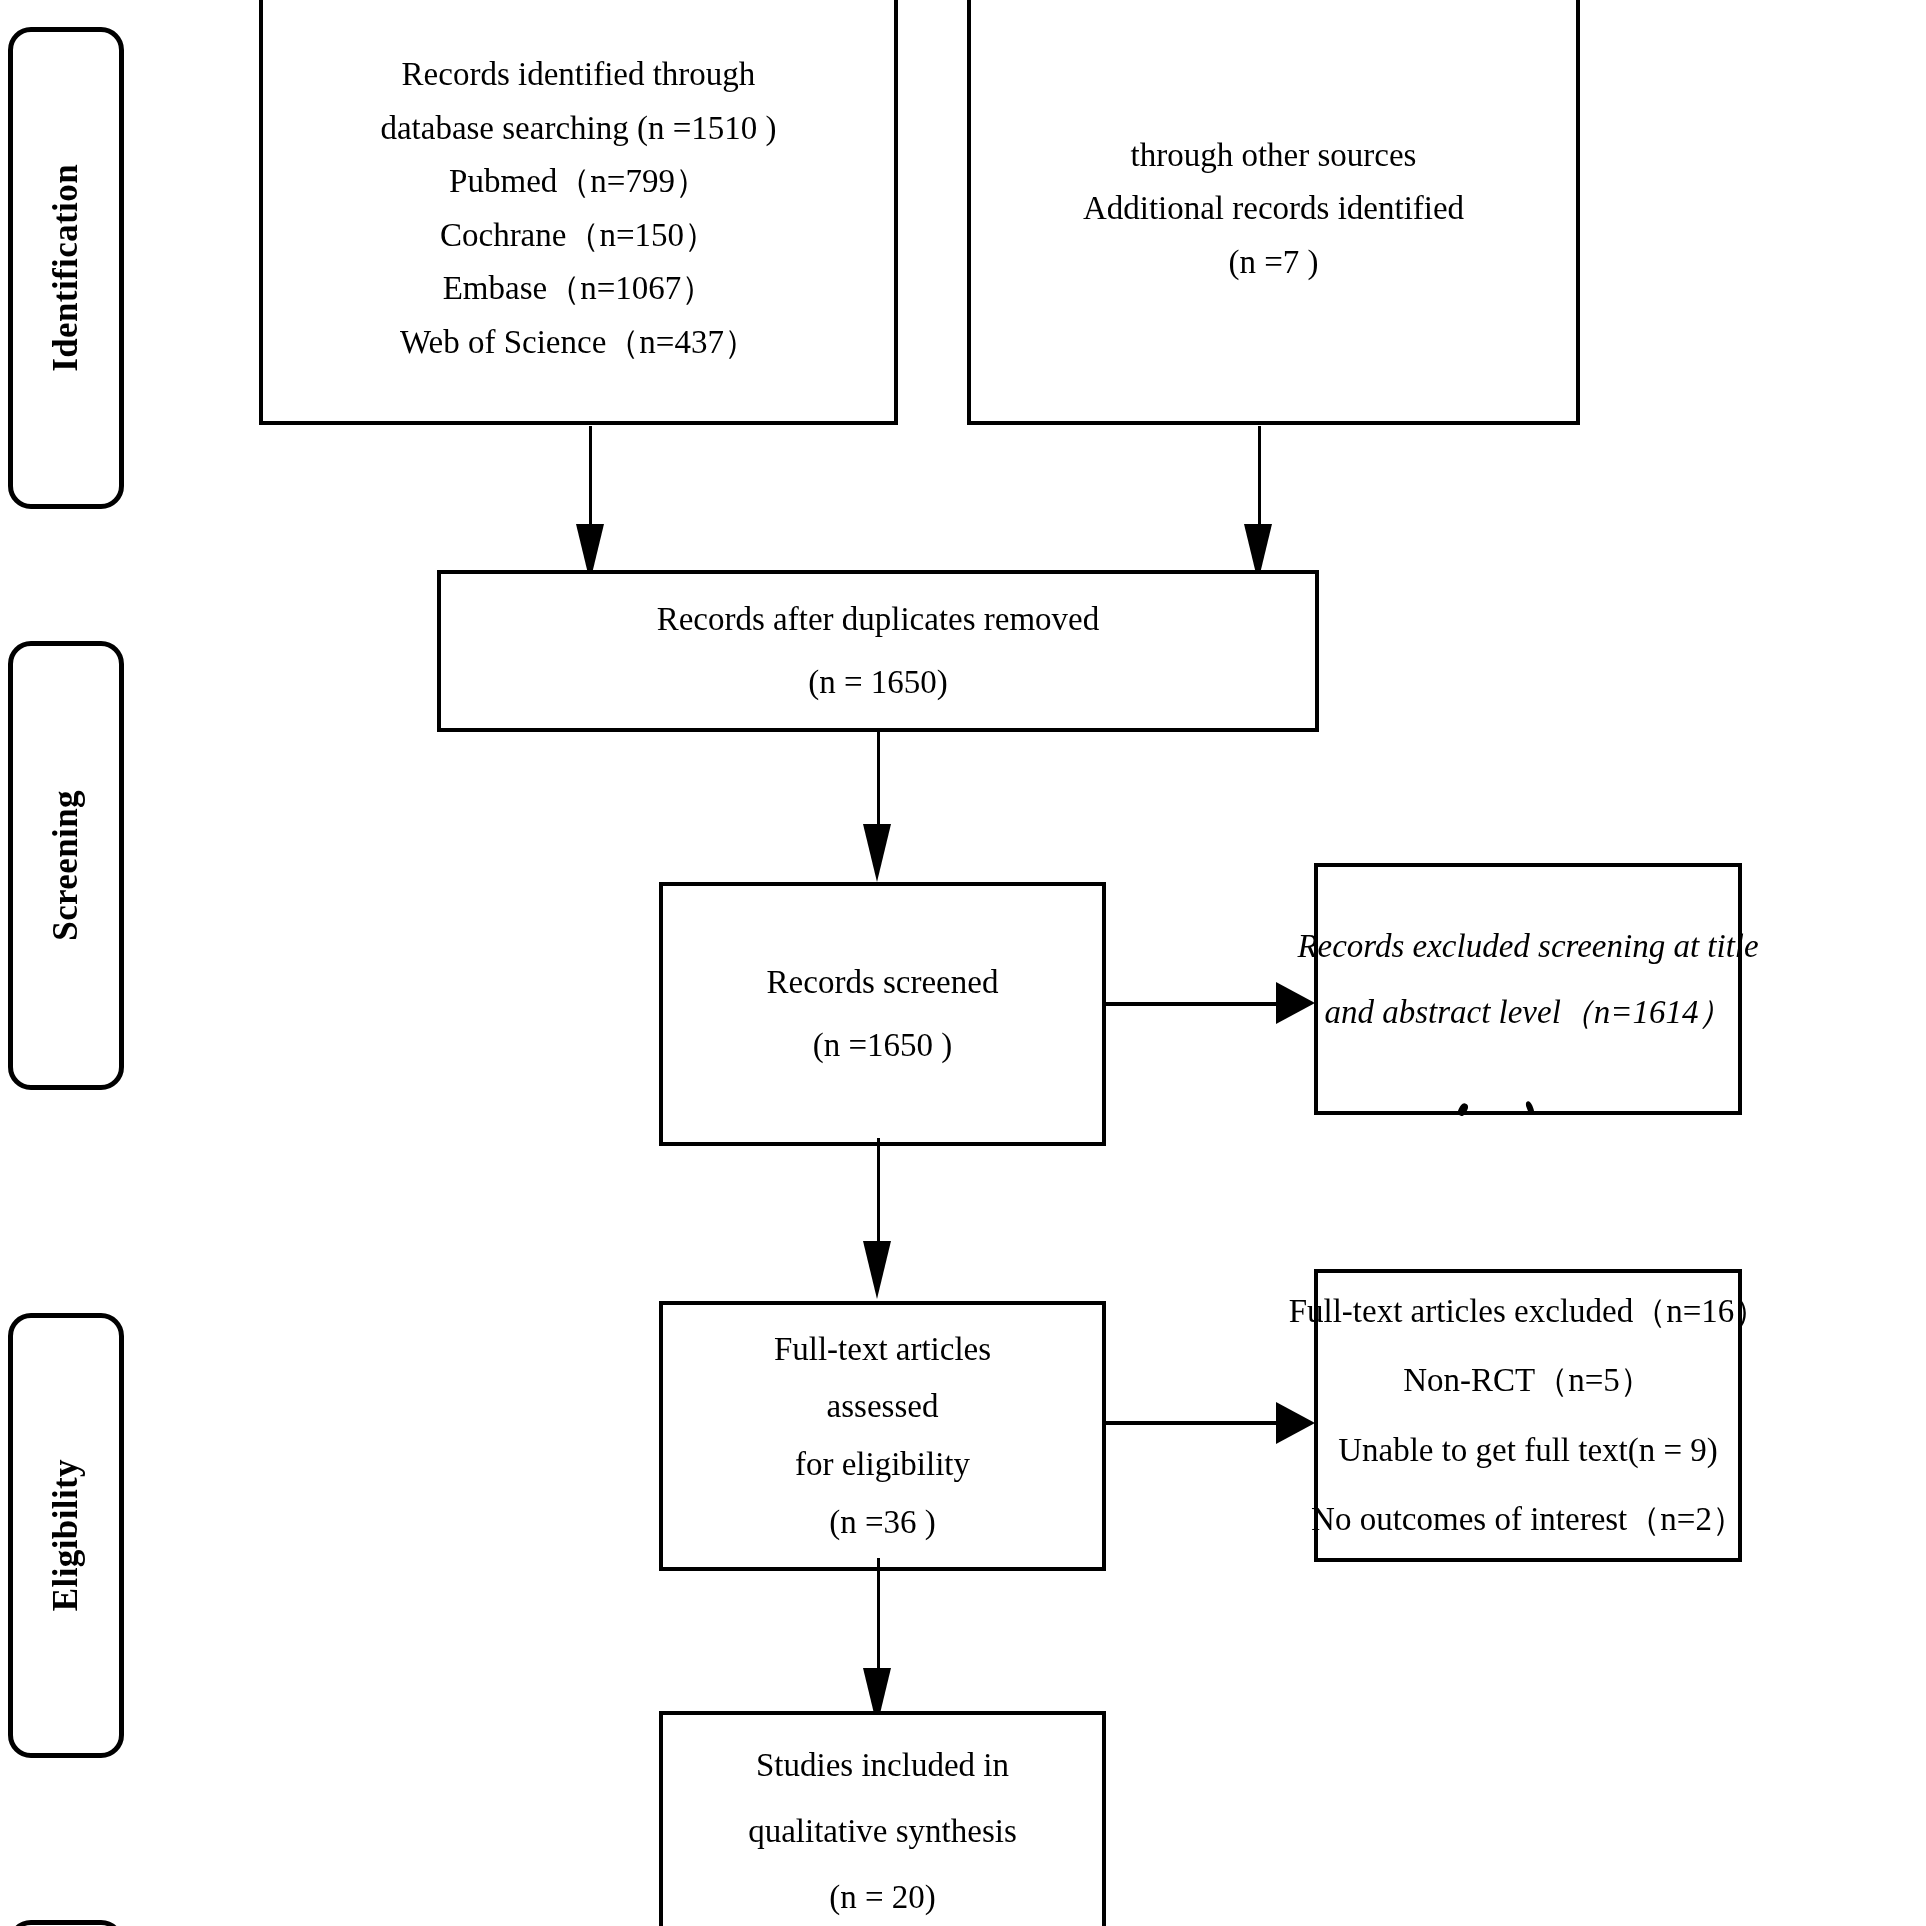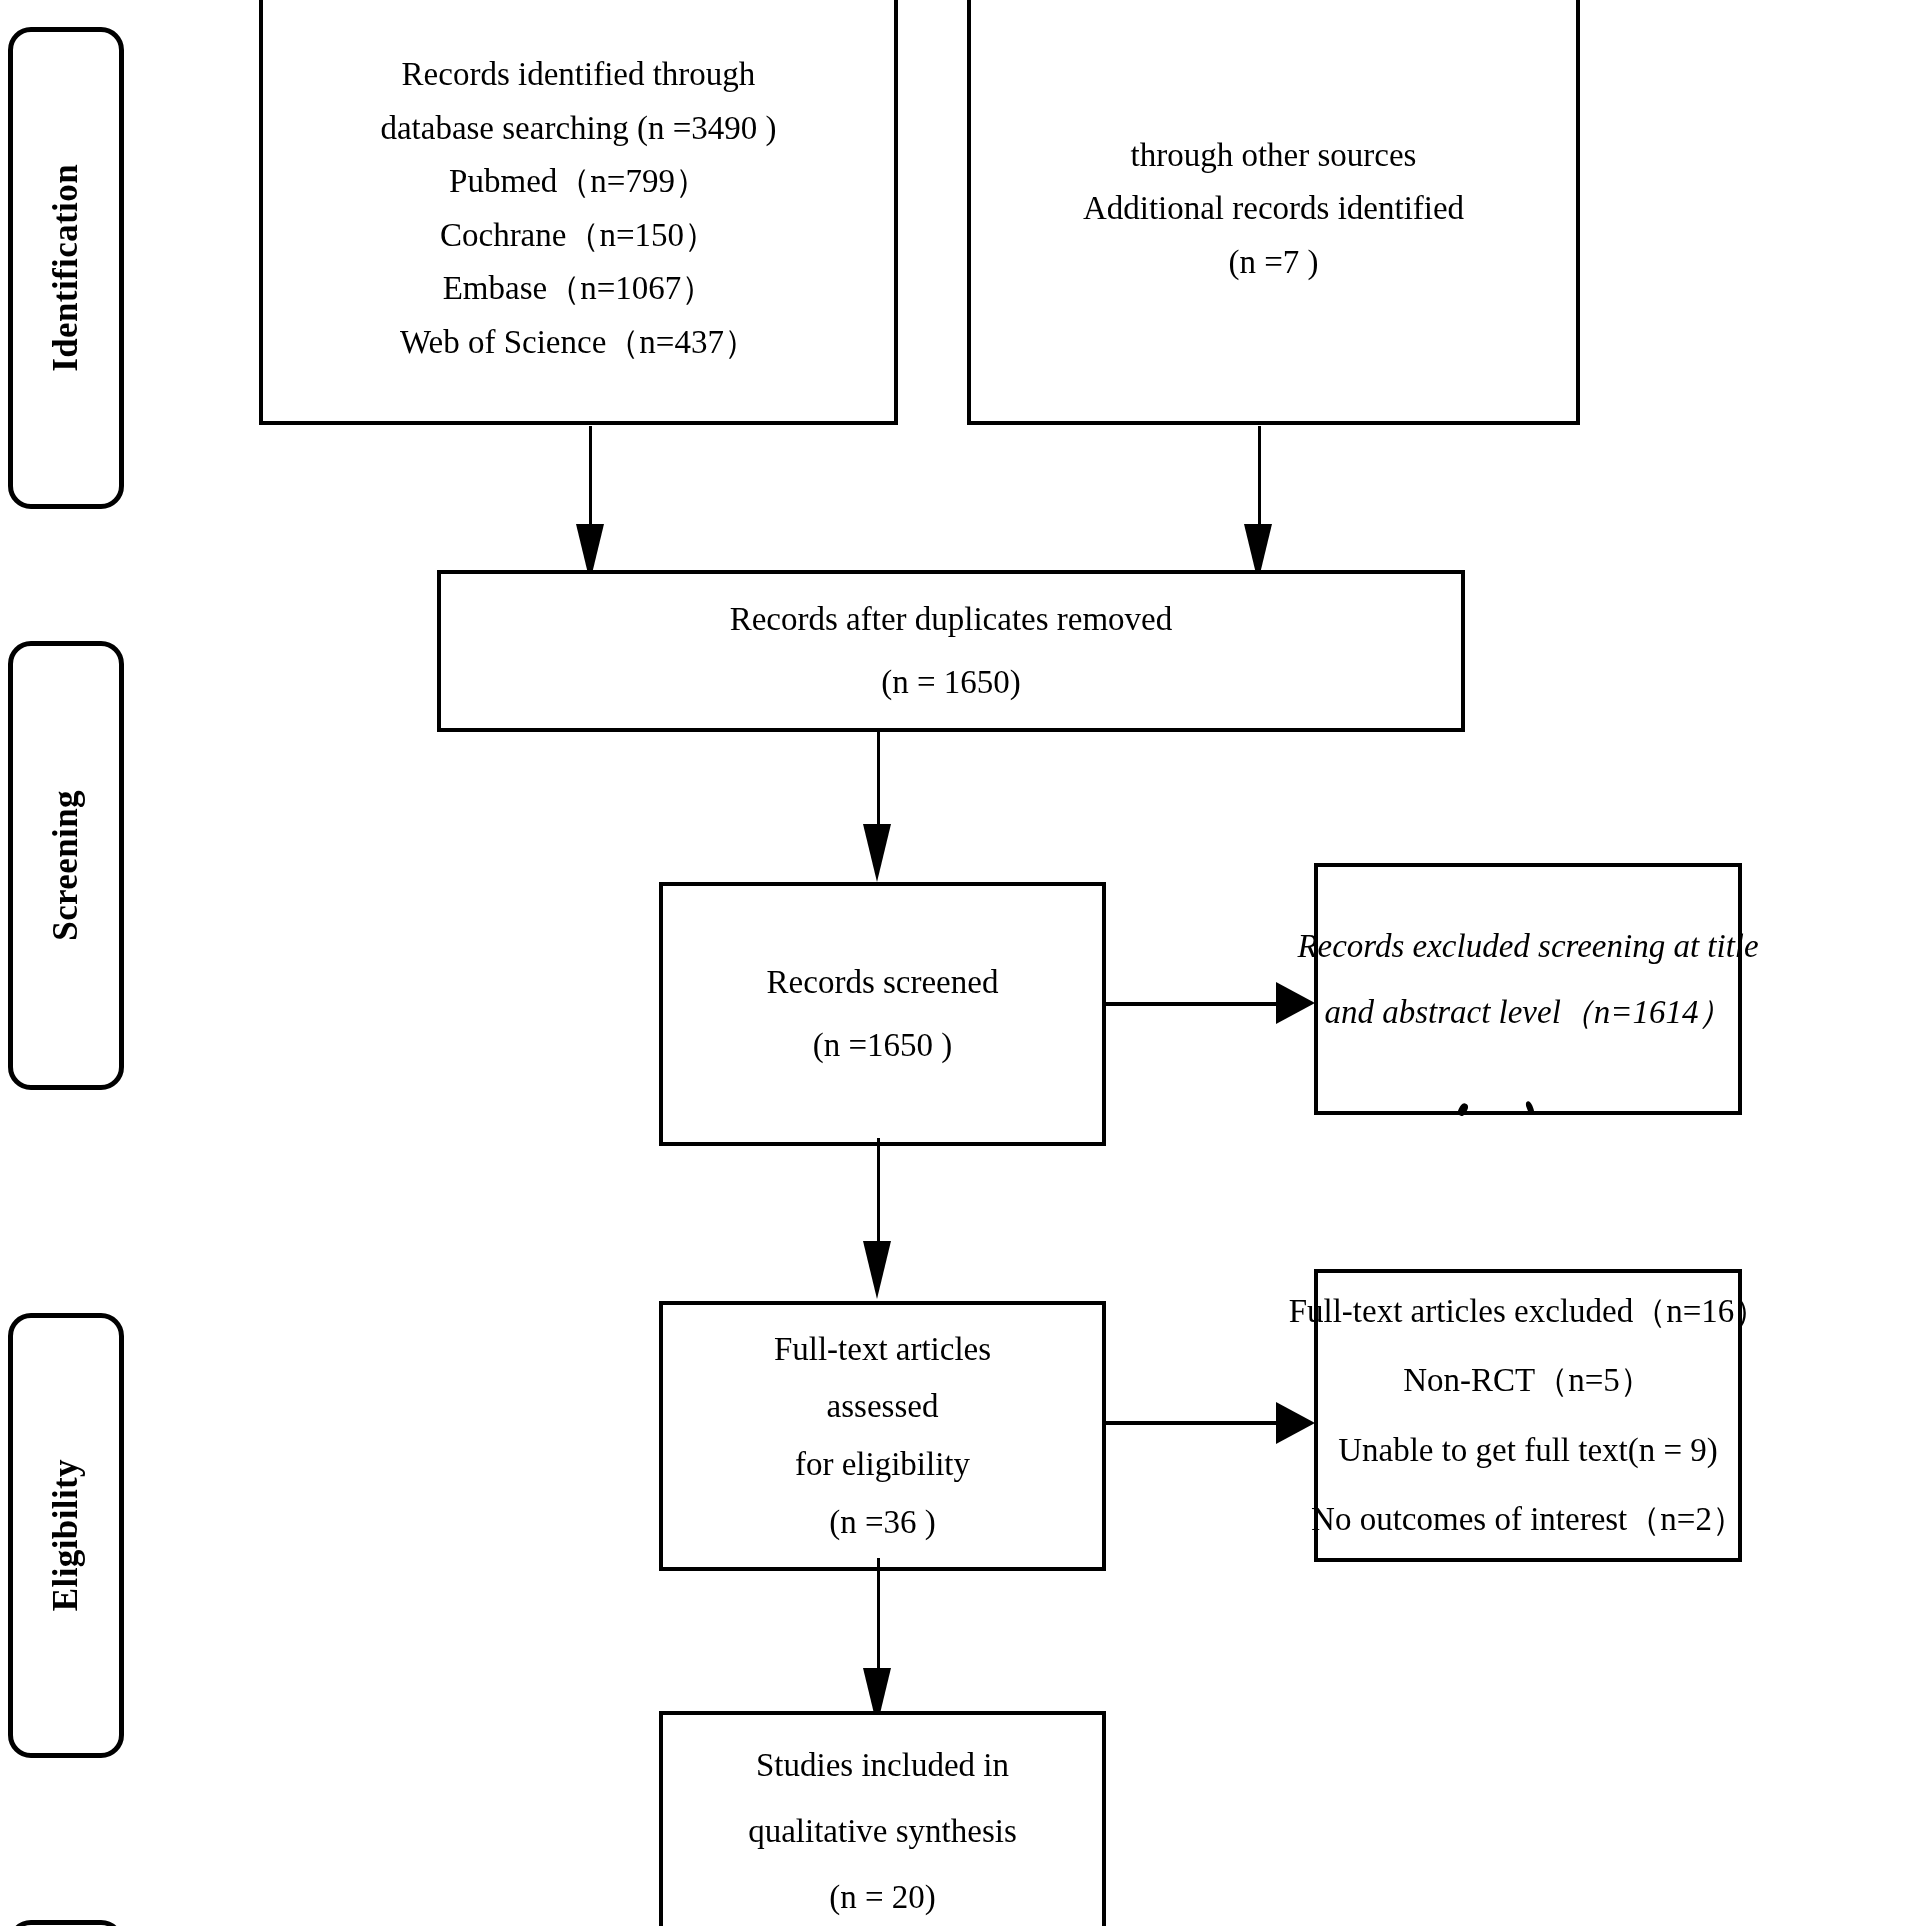--- a/index.html
+++ b/index.html
@@ -124,40 +124,40 @@
   <div class="stage-pill" style="left:7.7px; top:1313px; width:116px; height:445px;">
     <span class="stage-text">Eligibility</span>
   </div>
 
   <div class="stage-pill" style="left:7.7px; top:1920px; width:116px; height:482px;">
     
   </div>
 
   <div class="flow-box box-dbsearch" style="left:259px; top:-7.7px; width:639px; height:433px;">
     <div class="line">Records identified through</div>
-    <div class="line">database searching (n =3490 )</div>
+    <div class="line">database searching (n =1510 )</div>
     <div class="line">Pubmed（n=799）</div>
     <div class="line">Cochrane（n=150）</div>
     <div class="line">Embase（n=1067）</div>
     <div class="line">Web of Science（n=437）</div>
   </div>
 
   <div class="flow-box box-other" style="left:967px; top:-7.7px; width:613px; height:433px;">
     <div class="line">through other sources</div>
     <div class="line">Additional records identified</div>
     <div class="line">(n =7 )</div>
   </div>
 
   <div class="v-line" style="left:589px; top:426px; height:112px;"></div>
   <div class="arrow-down slim" style="left:576px; top:524px;"></div>
 
   <div class="v-line" style="left:1258px; top:426px; height:112px;"></div>
   <div class="arrow-down slim" style="left:1244px; top:524px;"></div>
 
-  <div class="flow-box box-dup" style="left:437px; top:570px; width:1028px; height:162px;">
+  <div class="flow-box box-dup" style="left:437px; top:570px; width:882px; height:162px;">
     <div class="line">Records after duplicates removed</div>
     <div class="line">(n = 1650)</div>
   </div>
 
   <div class="v-line" style="left:877px; top:732px; height:108px;"></div>
   <div class="arrow-down slim" style="left:863px; top:824px;"></div>
 
   <div class="flow-box box-screened" style="left:659px; top:874px; width:447px; height:264px;margin-top:8px;">
     <div class="line">Records screened</div>
     <div class="line">(n =1650 )</div>

